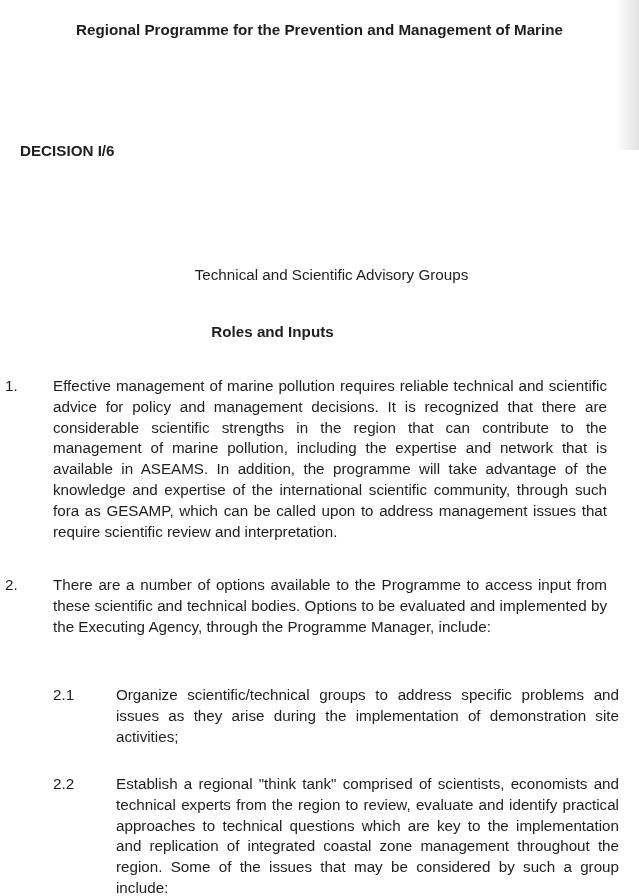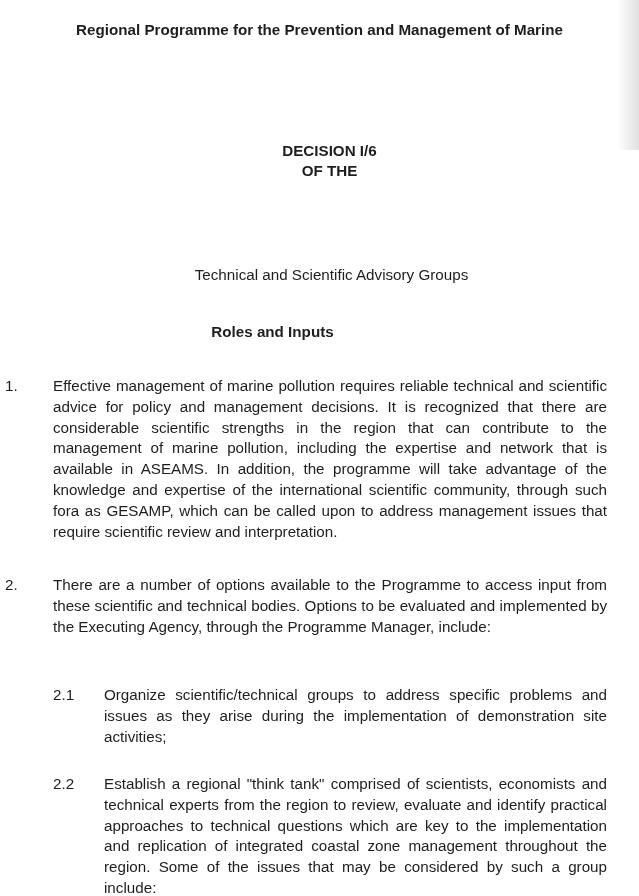--- a/index.html
+++ b/index.html
@@ -13,21 +13,21 @@
     position: absolute; top: 0; right: 0; width: 22px; height: 150px;
     background: linear-gradient(to right, rgba(255,255,255,0), rgba(200,200,200,0.55));
     pointer-events: none;
   }
   .header-title {
     position: absolute; top: 20px; left: 0; width: 639px;
     text-align: center; font-size: 15.2px; line-height: 20px; font-weight: bold;
   }
   .decision {
     position: absolute; top: 141px; left: 0; width: 639px;
-    text-align: center; font-size: 15.2px; line-height: 20px; font-weight: bold;
+    font-size: 15.2px; line-height: 20px; font-weight: bold;
   }
   .decision div { margin-left: 20px; }
   .sub1 {
     position: absolute; top: 265px; left: 0; width: 639px; text-align: center;
     font-size: 15.2px; font-weight: normal; line-height: 20px; margin-left: 12px;
   }
   .sub2 {
     position: absolute; top: 322px; left: 0; width: 545px; text-align: center;
     font-size: 15.2px; font-weight: bold; line-height: 20px;
   }
@@ -35,35 +35,34 @@
     position: absolute; left: 0; width: 639px;
     font-size: 15.2px; line-height: 20.8px;
   }
   .para .num {
     position: absolute; left: 5px; top: 0;
   }
   .para .text {
     position: absolute; left: 53px; width: 554px; text-align: justify;
   }
   .subpara .num { left: 53px; }
-  .subpara .text { left: 104px; width: 503px; }
+  .subpara .text { left: 116px; width: 503px; }
   .last-line { text-align-last: left; }
 </style>
 </head>
 <body>
 
 <div class="scan-shadow"></div>
 
 <div class="header-title">
   <div>Regional Programme for the Prevention and Management of Marine</div>
 </div>
 
 <div class="decision">
   <div>DECISION I/6</div>
-  <div>OF THE</div>
 </div>
 
 <div class="sub1">Technical and Scientific Advisory Groups</div>
 <div class="sub2">Roles and Inputs</div>
 
 <div class="para" style="top:376px;">
   <span class="num">1.</span>
   <div class="text last-line">Effective management of marine pollution requires reliable technical and scientific advice for policy and management decisions.  It is recognized that there are considerable scientific strengths in the region that can contribute to the management of marine pollution, including the expertise and network that is available in ASEAMS. In addition, the programme will take advantage of the knowledge and expertise of the international scientific community, through such fora as GESAMP, which can be called upon to address management issues that require scientific review and interpretation.</div>
 </div>
 

